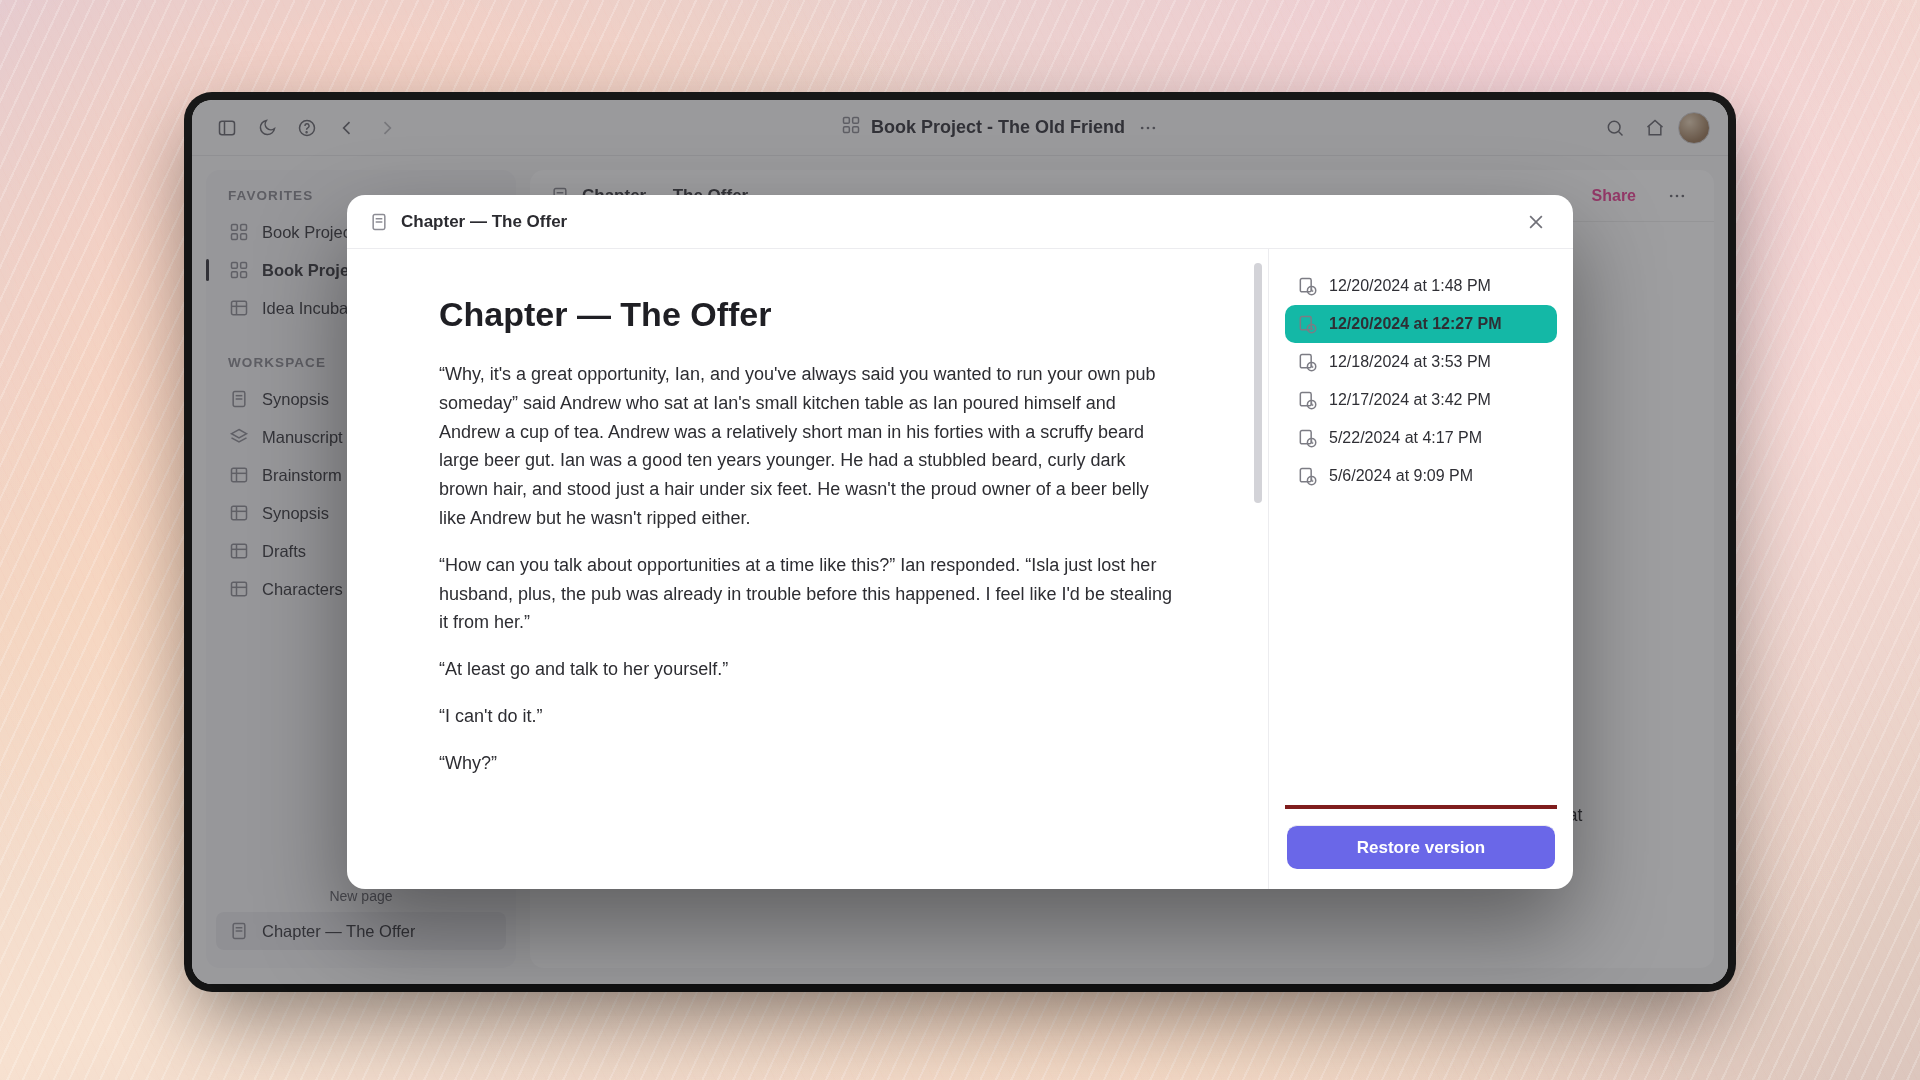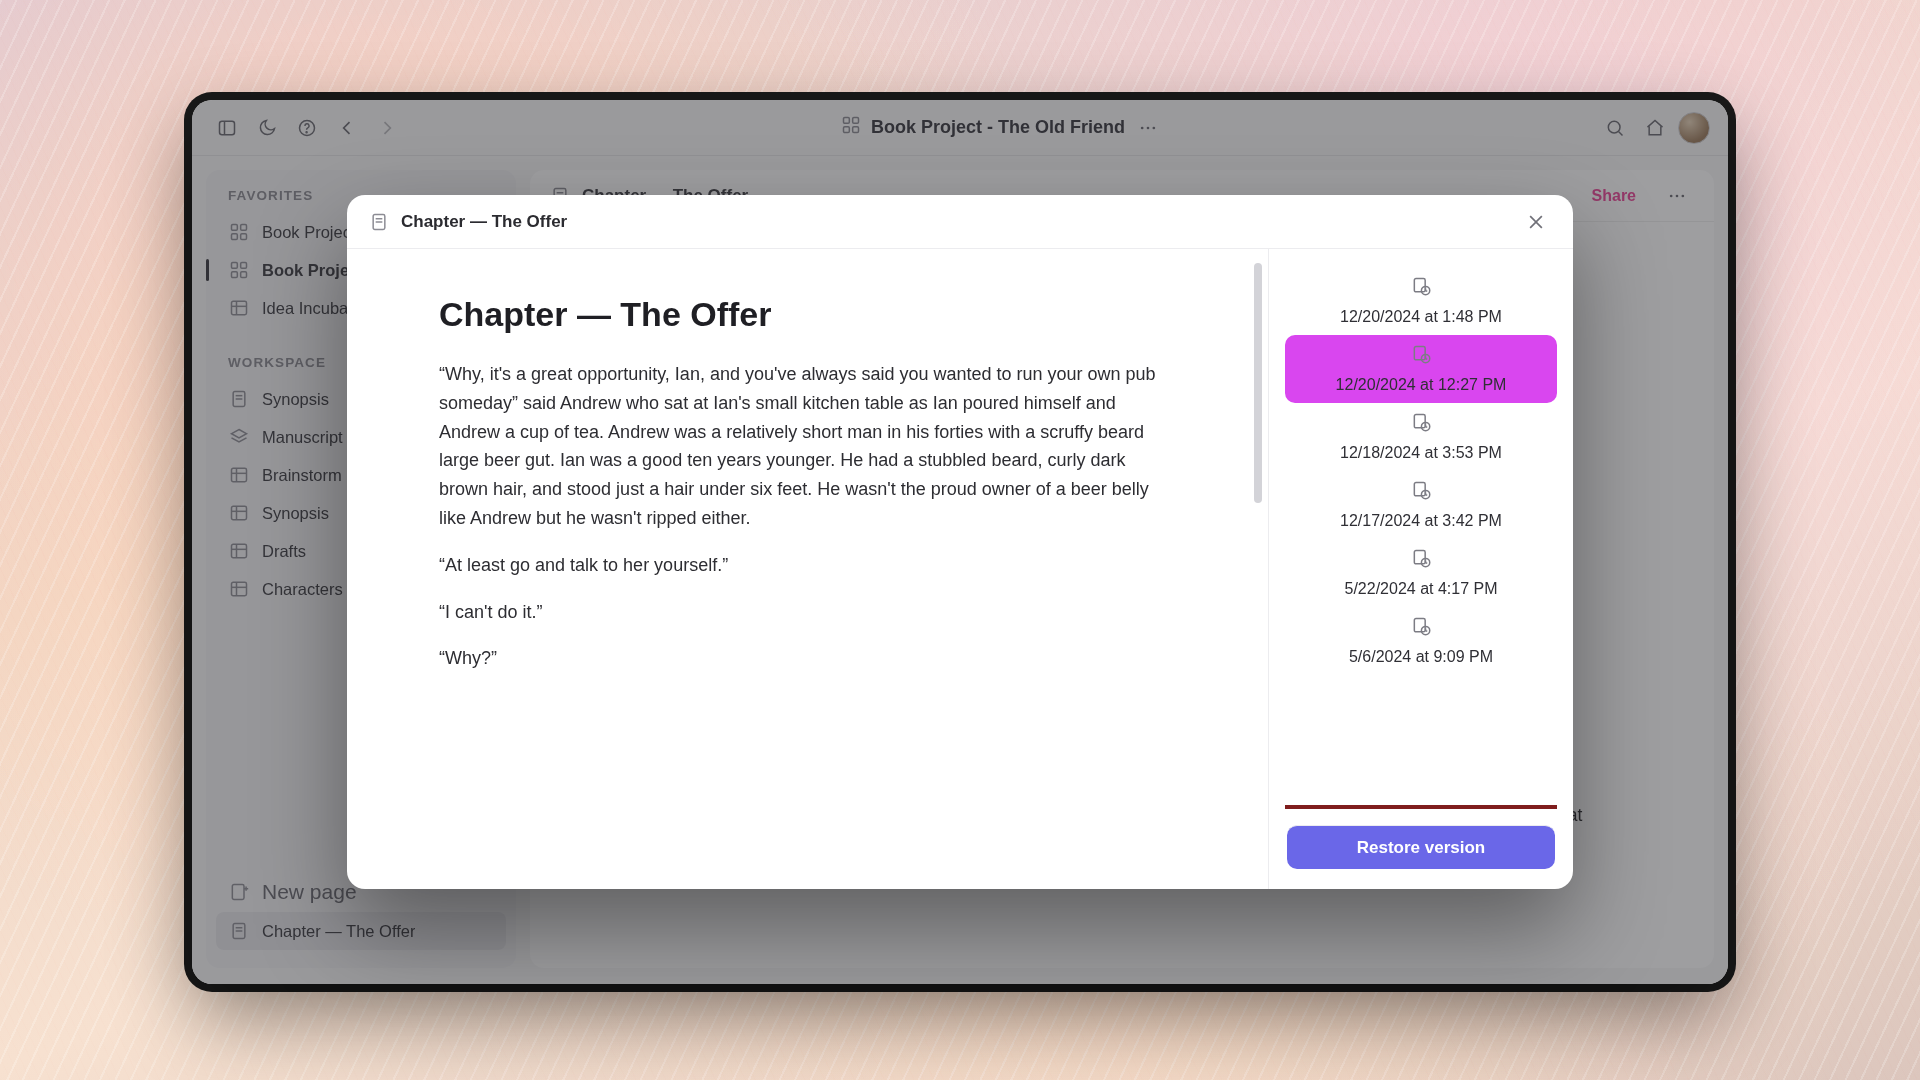--- a/index.html
+++ b/index.html
@@ -69,21 +69,21 @@
 }
 .side-item .ic { width:22px; height:22px; color:#8e8e96; display:flex; align-items:center; justify-content:center; }
 .side-item.active { font-weight:700; }
 .side-item.active::before {
   content:""; width:3px; height:22px; background:#3a3a40; border-radius:2px;
   position:absolute; margin-left:-22px;
 }
 .side-sep { height:28px; }
 .side-bottom { margin-top:auto; }
 .side-item.selected { background:#e6e6ea; border-radius:8px; margin:0 10px; padding-left:12px; }
-.new-page { color:#6a6a72; font-size:21px; }
+.new-page { color:#6a6a72; font-size:14px;flex-direction:column; }
 
 .main-panel {
   flex:1; background:#fff; border-radius:14px; display:flex; flex-direction:column;
   min-width:0;
 }
 .doc-header {
   height:52px; display:flex; align-items:center; padding:0 20px; gap:12px;
   border-bottom:1px solid #eee; color:#3e3e44; font-weight:600; font-size:17px;
 }
 .doc-header .spacer{flex:1;}
@@ -126,24 +126,24 @@
   background:#d3d3d8; border-radius:4px;
 }
 
 .versions-col {
   width:304px; display:flex; flex-direction:column;
   padding:18px 16px 18px 16px;
 }
 .version-row {
   display:flex; align-items:center; gap:12px;
   padding:9px 12px; border-radius:10px; cursor:pointer;
-  font-size:16px; color:#2f2f35; font-weight:500;flex-direction:column;
+  font-size:16px; color:#2f2f35; font-weight:500;
 }
 .version-row .vic { width:20px;height:20px;color:#7c7c84; display:flex;align-items:center;justify-content:center;}
-.version-row.selected { background:#d946ef; font-weight:400; }
+.version-row.selected { background:#14b8a6; font-weight:700; }
 .versions-spacer { flex:1; }
 .restore-btn {
   margin:0 2px 2px; height:44px; border-radius:10px;
   background:#6a67e8; color:#fff; font-weight:600; font-size:17px;
   display:flex; align-items:center; justify-content:center; cursor:pointer;
   border-top:1px solid #ececef;
 }
 .restore-wrap { border-top:4px solid #7f1d1d; padding-top:16px; }
 
 .truncate { white-space:nowrap; overflow:hidden; text-overflow:ellipsis; }
@@ -391,20 +391,21 @@
           <line x1="5" y1="5" x2="19" y2="19"></line>
           <line x1="19" y1="5" x2="5" y2="19"></line>
         </svg>
     </div>
   </div>
   <div class="modal-body">
     <div class="content-col">
       <h1>Chapter — The Offer</h1>
       <div id="paras">
           <p>“Why, it's a great opportunity, Ian, and you've always said you wanted to run your own pub someday” said Andrew who sat at Ian's small kitchen table as Ian poured himself and Andrew a cup of tea. Andrew was a relatively short man in his forties with a scruffy beard large beer gut. Ian was a good ten years younger. He had a stubbled beard, curly dark brown hair, and stood just a hair under six feet. He wasn't the proud owner of a beer belly like Andrew but he wasn't ripped either.</p>
+          <p>“How can you talk about opportunities at a time like this?” Ian responded. “Isla just lost her husband, plus, the pub was already in trouble before this happened. I feel like I'd be stealing it from her.”</p>
           <p>“At least go and talk to her yourself.”</p>
           <p>“I can't do it.”</p>
           <p>“Why?”</p>
         </div>
       <div class="content-scrollbar"></div>
     </div>
     <div class="versions-col">
       <div id="ver-list">
           <div class="version-row">
             <span class="vic">

